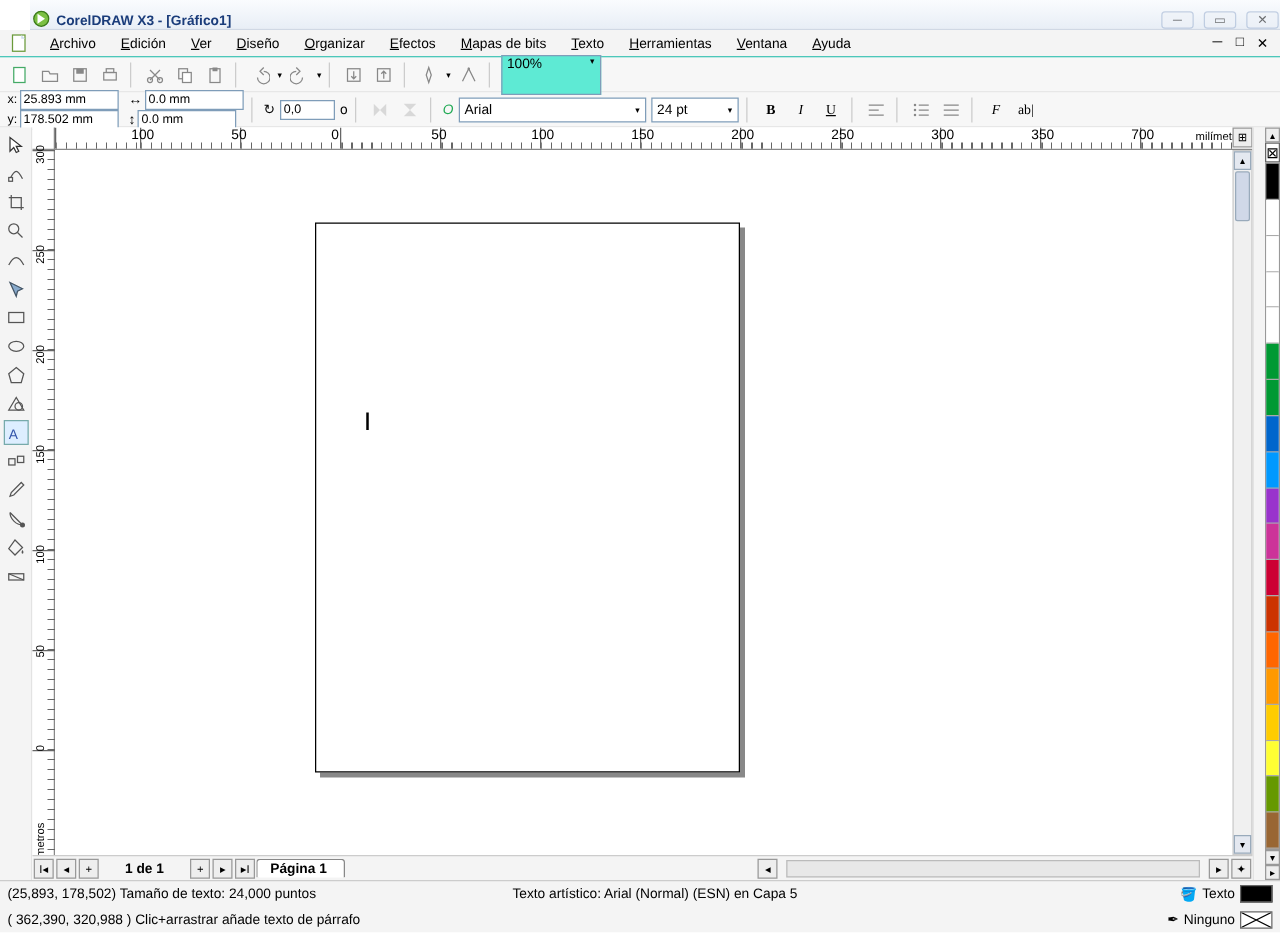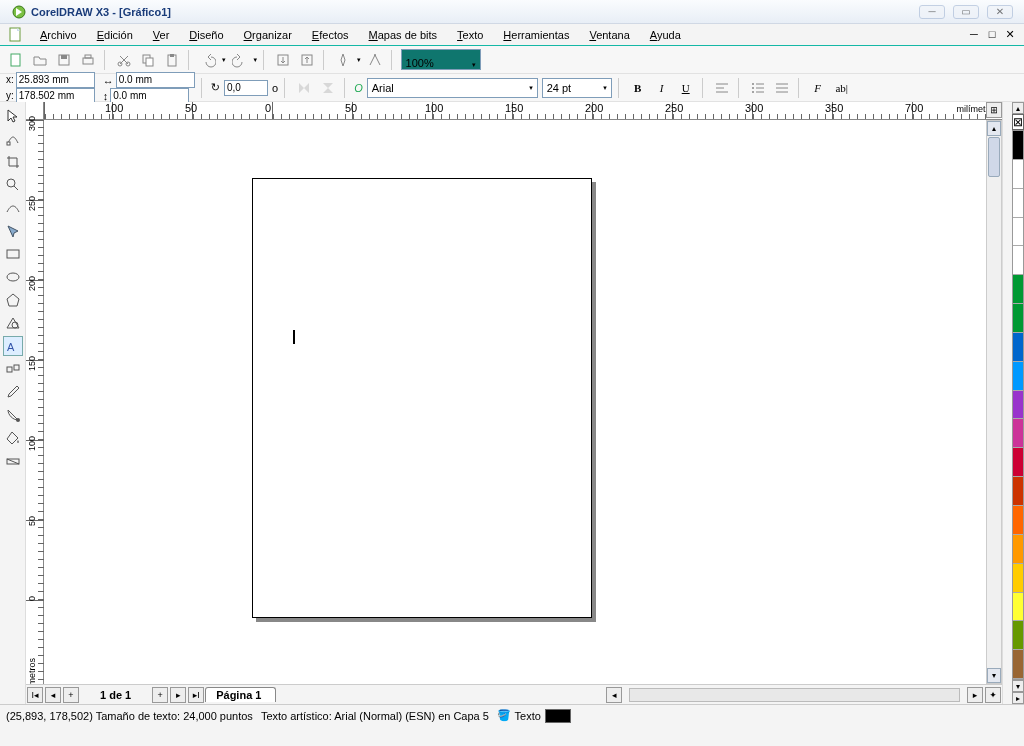--- a/index.html
+++ b/index.html
@@ -1,39 +1,39 @@
 <!DOCTYPE html>
 <html><head>
 <meta charset="utf-8">
 <style>
 * { margin: 0; padding: 0; box-sizing: border-box; font-family: Tahoma, sans-serif; font-size: 11px; }
 body { background: #fff; width: 1024px; height: 746px; overflow: hidden; position: relative; }
 
-.titlebar { height: 24px; background: linear-gradient(#fafcfe, #e8eef6); display: flex; align-items: center; padding: 0 11px; border-bottom: 1px solid #d0d8e4; }
+.titlebar { height: 24px; background: linear-gradient(#fafcfe, #e8eef6); display: flex; align-items: flex-end; padding: 0 1px; border-bottom: 1px solid #d0d8e4; margin-left: 24px; }
 .titlebar .icon { width: 16px; height: 16px; margin-right: 4px; }
 .titlebar .title { color: #1a3c7a; font-weight: bold; flex: 1; }
 .titlebar .winbtns { display: flex; gap: 8px; opacity: .55; }
 .titlebar .winbtn { width: 26px; height: 14px; border: 1px solid #9bb0d0; border-radius: 3px; background: #eef2f8; display:flex; align-items:center; justify-content:center; font-size:10px; }
 
 .menubar { height: 22px; background: #f4f4f4; display: flex; align-items: center; padding: 0 6px; gap: 0; border-bottom: 1px solid #14b8a6; }
 .menubar span { padding: 2px 10px; cursor: default; }
 .menubar .right { margin-left: auto; display: flex; gap: 2px; }
 .menubar .right span { width: 16px; text-align:center; padding:0; }
 
 .toolbar { height: 28px; background: #f7f7f7; display: flex; align-items: center; padding: 2px 6px; gap: 4px; border-bottom: 1px solid #e2e2e2; }
 .tbtn { width: 20px; height: 20px; display:flex; align-items:center; justify-content:center; border:1px solid transparent; }
 .sep { width: 4px; height: 20px; border-left: 1px solid #ccc; margin: 0 2px; }
-.zoom { width: 80px; height: 21px; border: 1px solid #7f9db9; background:#0f766e; display:flex; align-items:flex-end; padding:0 4px; justify-content:space-between; }
+.zoom { width: 80px; height: 32px; border: 1px solid #7f9db9; background:#5eead4; display:flex; align-items:flex-start; padding:0 4px; justify-content:space-between; }
 .dd { font-size:7px; }
 
 .propbar { height: 28px; background: #f7f7f7; display: flex; align-items: center; padding: 2px 6px; gap: 4px; border-bottom: 1px solid #e2e2e2; }
 .coord { font-size: 10px; }
 .smallinp { width: 79px; height: 16px; border:1px solid #7f9db9; background:#fff; font-size:10px; padding:0 2px; display:flex; align-items:center; }
 .coordgrp { display:flex; flex-direction:column; gap:0; }
-.fontsel { width:171px; height:20px; border:1px solid #7f9db9; background:#fff; display:flex; align-items:center; padding:0 4px; justify-content:space-between; }
+.fontsel { width:150px; height:20px; border:1px solid #7f9db9; background:#fff; display:flex; align-items:center; padding:0 4px; justify-content:space-between; }
 .sizesel { width:70px; height:20px; border:1px solid #7f9db9; background:#fff; display:flex; align-items:center; padding:0 4px; justify-content:space-between; }
 .txtbtn { width:20px; height:20px; display:flex; align-items:center; justify-content:center; font-family:serif; }
 
 .workarea { position:absolute; top:102px; bottom:42px; left:0; right:0; display:flex; }
 .toolbox { width:26px; background:#f4f4f4; border-right:1px solid #ddd; display:flex; flex-direction:column; align-items:center; padding-top:4px; gap:3px; }
 .tool { width:20px; height:20px; display:flex; align-items:center; justify-content:center; }
 
 .canvasarea { flex:1; position:relative; background:#fff; }
 .hruler { height:18px; background:#fff; border-bottom:1px solid #888; position:absolute; left:18px; right:0; top:0; display:flex; overflow:hidden; font-size:9px; }
 .vruler { width:18px; background:#fff; border-right:1px solid #888; position:absolute; top:18px; bottom:0; left:0; }
@@ -62,21 +62,21 @@
 .vscroll { position:absolute; right:22px; top:120px; bottom:62px; width:16px; background:#f0f0f0; border:1px solid #ccc; }
 .vscroll .thumb { background:#d0d8e8; border:1px solid #9ab; height:40px; margin:16px 1px; border-radius:2px; }
 .vscroll .arrow { height:15px; background:#e4e8f0; border:1px solid #9ab; display:flex; align-items:center; justify-content:center; font-size:8px; position:absolute; left:0; right:0; }
 
 .pagenav { position:absolute; bottom:42px; left:26px; right:22px; height:20px; background:#f4f4f4; border-top:1px solid #ccc; display:flex; align-items:center; }
 .pnbtn { width:16px; height:16px; border:1px solid #999; background:#eee; display:flex; align-items:center; justify-content:center; font-size:9px; margin:0 1px; }
 .pagetext { padding:0 20px;font-weight:bold; }
 .pagetab { background:#fff; border:1px solid #888; border-bottom:none; padding:1px 14px 1px 10px; font-weight:bold; border-radius:3px 3px 0 0; }
 .hscroll { flex:1; margin:0 6px; height:14px; background:#e8e8e8; border:1px solid #bbb; }
 
-.statusbar { position:absolute; bottom:0; left:0; right:0; height:42px; background:#f4f4f4; border-top:1px solid #ccc; display:flex; }
+.statusbar { position:absolute; bottom:0; left:0; right:0; height:42px; background:#f4f4f4; border-top:1px solid #ccc; display:flex; flex-direction:column; }
 .statusrow { height:21px; display:flex; align-items:center; padding:0 6px; gap:8px; }
 .statusrow .mid { margin-left:auto; margin-right:auto; }
 .fillind { display:flex; align-items:center; gap:4px; margin-left:auto; }
 .fillbox { width:26px; height:14px; border:1px solid #666; }
 
 u.mn { text-decoration: underline; text-decoration-skip-ink: none; }
 svg { display:block; }
 </style>
 </head>
 <body>
@@ -509,13 +509,25 @@
 <div class="statusbar">
   <div class="statusrow">
     <span>(25,893, 178,502)  Tamaño de texto: 24,000 puntos</span>
     <span class="mid">Texto artístico: Arial (Normal) (ESN) en Capa 5</span>
     <div class="fillind">
       <span>🪣</span>
       <span>Texto</span>
       <div class="fillbox" style="background:#000"></div>
     </div>
   </div>
+  <div class="statusrow">
+    <span>( 362,390, 320,988 )   Clic+arrastrar añade texto de párrafo</span>
+    <div class="fillind">
+      <span>✒</span>
+      <span>Ninguno</span>
+      <div class="fillbox" style="background:#fff">
+        <svg width="24" height="12">
+            <path d="M0 0l24 12M24 0L0 12" stroke="#000"></path>
+          </svg>
+      </div>
+    </div>
+  </div>
 </div>
 
 </body></html>

